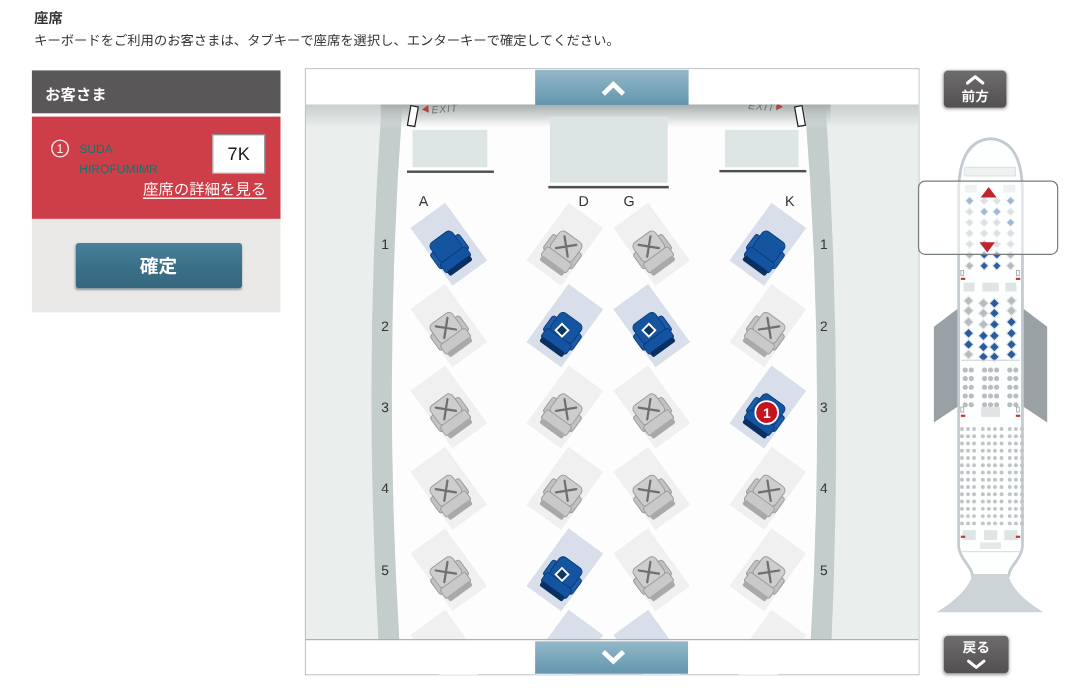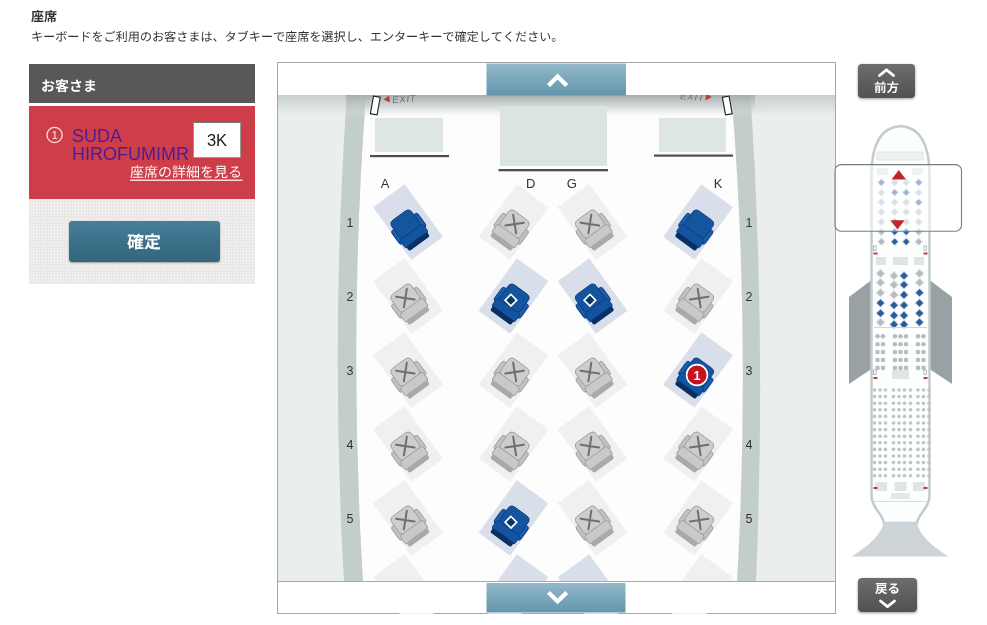--- a/index.html
+++ b/index.html
@@ -22,23 +22,23 @@
         <path d="M18.1 15.6Q18.1 15.8 18.1 16.0Q18.0 16.2 18.0 16.4Q18.0 16.7 18.0 16.8Q18.0 17.3 17.9 17.7Q17.9 18.2 17.9 18.7Q17.9 19.2 17.9 19.8Q17.9 20.3 17.9 20.8Q17.9 21.3 17.9 22.0Q17.9 22.7 17.9 23.4Q17.9 24.1 17.9 24.7Q18.0 25.2 18.0 25.5Q18.0 26.4 17.8 26.9Q17.6 27.3 17.2 27.5Q16.9 27.7 16.4 27.7Q15.9 27.7 15.3 27.5Q14.8 27.3 14.3 26.9Q13.8 26.6 13.4 26.1Q13.1 25.6 13.1 25.1Q13.1 24.4 13.6 23.7Q14.2 23.0 15.0 22.5Q15.8 21.9 16.8 21.6Q17.8 21.3 18.8 21.1Q19.8 20.9 20.6 20.9Q21.6 20.9 22.5 21.3Q23.4 21.6 23.9 22.3Q24.4 23.0 24.4 24.0Q24.4 24.8 24.1 25.5Q23.8 26.2 23.1 26.7Q22.4 27.1 21.3 27.4Q20.8 27.5 20.4 27.6Q19.9 27.6 19.5 27.7L18.8 25.8Q19.3 25.9 19.7 25.8Q20.2 25.8 20.6 25.8Q21.1 25.6 21.6 25.4Q22.0 25.2 22.3 24.8Q22.6 24.5 22.6 24.0Q22.6 23.5 22.3 23.1Q22.1 22.8 21.6 22.6Q21.1 22.5 20.5 22.5Q19.6 22.5 18.7 22.6Q17.8 22.8 17.0 23.1Q16.4 23.4 15.9 23.7Q15.4 24.0 15.1 24.3Q14.9 24.7 14.9 25.0Q14.9 25.1 15.0 25.3Q15.1 25.4 15.2 25.6Q15.4 25.7 15.6 25.7Q15.7 25.8 15.9 25.8Q16.1 25.8 16.2 25.7Q16.3 25.6 16.3 25.2Q16.3 24.8 16.3 24.1Q16.3 23.4 16.3 22.5Q16.2 21.7 16.2 20.8Q16.2 20.2 16.3 19.6Q16.3 19.0 16.3 18.5Q16.3 17.9 16.3 17.5Q16.3 17.1 16.3 16.9Q16.3 16.7 16.3 16.5Q16.2 16.2 16.2 16.0Q16.2 15.7 16.2 15.6ZM22.1 17.1Q22.6 17.4 23.3 17.8Q24.0 18.1 24.6 18.5Q25.2 18.8 25.5 19.1L24.7 20.5Q24.4 20.3 24.0 20.0Q23.6 19.8 23.1 19.5Q22.6 19.2 22.1 18.9Q21.7 18.7 21.3 18.5ZM13.5 17.9Q14.1 18.0 14.6 18.0Q15.1 18.0 15.4 18.0Q16.0 18.0 16.6 18.0Q17.3 17.9 18.0 17.8Q18.7 17.7 19.3 17.6Q20.0 17.5 20.5 17.3L20.6 19.1Q20.0 19.2 19.3 19.3Q18.6 19.4 17.9 19.5Q17.2 19.6 16.6 19.6Q16.0 19.7 15.5 19.7Q14.8 19.7 14.4 19.7Q13.9 19.7 13.5 19.6Z M31.2 17.7 33.0 18.1Q32.2 19.2 31.1 20.2Q30.0 21.1 28.4 21.9Q28.2 21.7 28.1 21.4Q27.9 21.2 27.7 21.0Q27.4 20.7 27.2 20.6Q28.7 20.0 29.7 19.3Q30.7 18.5 31.2 17.7ZM31.6 18.7H35.8V19.9H30.5ZM35.3 18.7H35.6L35.9 18.6L37.0 19.3Q36.3 20.4 35.3 21.3Q34.2 22.3 32.9 22.9Q31.6 23.6 30.2 24.1Q28.7 24.5 27.2 24.8Q27.1 24.5 26.8 24.1Q26.6 23.6 26.4 23.3Q27.8 23.1 29.2 22.7Q30.5 22.4 31.7 21.8Q32.9 21.2 33.8 20.5Q34.8 19.8 35.3 18.9ZM30.9 19.6Q31.8 20.5 33.1 21.2Q34.4 21.9 36.0 22.3Q37.7 22.8 39.6 22.9Q39.4 23.1 39.2 23.4Q39.0 23.7 38.8 24.0Q38.6 24.3 38.5 24.6Q36.6 24.3 34.9 23.7Q33.2 23.2 31.9 22.3Q30.5 21.5 29.5 20.3ZM29.0 23.9H37.1V28.2H35.4V25.2H30.7V28.3H29.0ZM29.9 26.4H36.2V27.8H29.9ZM32.1 15.1H33.8V17.1H32.1ZM27.0 16.3H39.0V19.4H37.3V17.8H28.6V19.4H27.0Z M47.1 17.1Q47.0 16.8 46.9 16.5Q46.8 16.1 46.7 15.8L48.5 15.6Q48.6 16.1 48.8 16.6Q48.9 17.2 49.1 17.7Q49.3 18.2 49.4 18.6Q49.8 19.5 50.2 20.3Q50.6 21.2 51.0 21.7Q51.2 21.9 51.3 22.1Q51.5 22.4 51.7 22.6L50.9 23.8Q50.6 23.8 50.1 23.7Q49.7 23.7 49.2 23.6Q48.6 23.6 48.1 23.5Q47.6 23.4 47.1 23.4L47.3 21.9Q47.6 22.0 48.0 22.0Q48.4 22.0 48.8 22.1Q49.1 22.1 49.3 22.1Q49.1 21.7 48.8 21.2Q48.5 20.7 48.2 20.1Q48.0 19.5 47.8 18.9Q47.5 18.4 47.4 17.9Q47.2 17.4 47.1 17.1ZM42.0 17.7Q43.3 17.9 44.4 17.9Q45.6 18.0 46.6 18.0Q47.6 17.9 48.4 17.8Q49.1 17.8 49.7 17.6Q50.3 17.5 50.9 17.4Q51.5 17.3 52.0 17.1L52.2 18.9Q51.8 19.0 51.2 19.1Q50.7 19.2 50.1 19.3Q49.5 19.4 49.0 19.5Q47.6 19.6 45.9 19.7Q44.2 19.7 42.0 19.5ZM44.8 22.5Q44.5 23.0 44.3 23.5Q44.1 23.9 44.1 24.4Q44.1 25.3 44.9 25.7Q45.7 26.1 47.1 26.1Q48.2 26.1 49.2 26.0Q50.1 25.9 50.8 25.7L50.7 27.5Q50.1 27.6 49.2 27.7Q48.3 27.8 47.0 27.8Q45.6 27.8 44.5 27.5Q43.5 27.1 42.9 26.4Q42.3 25.7 42.3 24.7Q42.3 24.0 42.5 23.4Q42.7 22.8 43.1 22.1Z M62.4 15.7Q62.3 15.9 62.3 16.1Q62.3 16.4 62.3 16.7Q62.3 16.9 62.2 17.4Q62.2 17.9 62.2 18.4Q62.2 19.0 62.2 19.6Q62.2 20.1 62.2 20.6Q62.2 21.1 62.3 21.9Q62.3 22.6 62.3 23.3Q62.4 24.0 62.4 24.7Q62.5 25.3 62.5 25.7Q62.5 26.3 62.1 26.8Q61.8 27.3 61.2 27.6Q60.6 27.9 59.7 27.9Q58.0 27.9 57.2 27.2Q56.3 26.6 56.3 25.5Q56.3 24.8 56.7 24.3Q57.1 23.7 57.9 23.4Q58.7 23.1 59.7 23.1Q60.9 23.1 61.9 23.4Q62.9 23.6 63.7 24.0Q64.5 24.4 65.2 24.8Q65.8 25.2 66.3 25.6L65.3 27.2Q64.8 26.7 64.1 26.2Q63.5 25.8 62.8 25.4Q62.1 25.0 61.2 24.8Q60.4 24.6 59.5 24.6Q58.8 24.6 58.4 24.8Q58.0 25.1 58.0 25.4Q58.0 25.7 58.1 25.9Q58.3 26.1 58.6 26.2Q59.0 26.3 59.4 26.3Q59.8 26.3 60.1 26.2Q60.4 26.1 60.5 25.9Q60.7 25.7 60.7 25.3Q60.7 24.9 60.7 24.4Q60.6 23.8 60.6 23.1Q60.6 22.4 60.6 21.7Q60.5 21.1 60.5 20.6Q60.5 20.0 60.5 19.5Q60.5 18.9 60.5 18.4Q60.5 17.8 60.5 17.4Q60.5 16.9 60.5 16.6Q60.5 16.4 60.5 16.2Q60.5 15.9 60.5 15.7ZM56.6 17.0Q56.9 17.0 57.4 17.1Q57.9 17.2 58.3 17.2Q58.8 17.3 59.3 17.3Q59.7 17.3 60.0 17.3Q61.4 17.3 62.9 17.2Q64.3 17.1 65.8 16.9L65.8 18.5Q65.1 18.6 64.1 18.7Q63.2 18.7 62.1 18.8Q61.1 18.8 60.0 18.8Q59.6 18.8 58.9 18.8Q58.3 18.8 57.7 18.7Q57.1 18.6 56.6 18.6ZM56.5 20.0Q56.8 20.1 57.3 20.1Q57.7 20.2 58.2 20.2Q58.7 20.2 59.1 20.3Q59.6 20.3 59.8 20.3Q61.1 20.3 62.2 20.2Q63.3 20.2 64.2 20.1Q65.1 20.0 66.0 19.9L66.0 21.5Q65.2 21.6 64.5 21.7Q63.9 21.7 63.2 21.8Q62.5 21.8 61.6 21.8Q60.8 21.8 59.8 21.8Q59.4 21.8 58.8 21.8Q58.2 21.8 57.6 21.8Q57.0 21.7 56.5 21.7Z" fill="#fff"></path>
       </svg>
 
 <div class="abs" style="left:0;top:41.5px;width:226px;height:93.5px;background:#ce3e48"></div>
 
 <svg class="abs" style="left:17px;top:61.5px" width="18" height="18" viewBox="0 0 18 18">
         <circle cx="8.6" cy="9" r="7.6" fill="none" stroke="#f8e3e4" stroke-width="1.3"></circle>
         <text x="8.6" y="13.2" font-size="11.5" fill="#f8e3e4" text-anchor="middle">1</text>
       </svg>
 
-<div class="abs" style="left:43px;top:62.5px;width:125px;color:#4c1d95;font-size:18px;line-height:18px">SUDA<br>HIROFUMIMR</div>
-
-<div class="abs" style="left:164px;top:57.5px;width:48px;height:36px;background:#fff;border:1px solid #999;border-top-color:#777;color:#1a1a1a;font-size:16.5px;text-align:center;line-height:34px">3K</div>
+<div class="abs" style="left:43px;top:62.5px;width:125px;color:#0f766e;font-size:11px;line-height:18px">SUDA<br>HIROFUMIMR</div>
+
+<div class="abs" style="left:164px;top:57.5px;width:48px;height:36px;background:#fff;border:1px solid #999;border-top-color:#777;color:#1a1a1a;font-size:16.5px;text-align:center;line-height:34px">7K</div>
 
 <svg class="abs" style="left:100.5px;top:101px" width="116" height="18" viewBox="0 0 116 18">
         <path d="M7.4 3.3H8.5V12.3H7.4ZM3.6 8.8H12.5V9.7H3.6ZM2.7 11.8H13.3V12.8H2.7ZM4.9 3.5 5.9 3.6Q5.7 5.1 5.1 6.3Q4.5 7.5 3.6 8.2Q3.5 8.1 3.4 8.0Q3.2 7.9 3.1 7.8Q2.9 7.7 2.8 7.6Q3.7 6.9 4.2 5.9Q4.7 4.8 4.9 3.5ZM4.6 5.7 5.2 5.1Q5.5 5.4 5.9 5.8Q6.3 6.2 6.7 6.5Q7.0 6.9 7.2 7.1L6.6 7.8Q6.4 7.6 6.0 7.2Q5.7 6.8 5.3 6.4Q4.9 6.0 4.6 5.7ZM10.6 3.5 11.5 3.6Q11.3 5.1 10.7 6.2Q10.1 7.3 9.2 8.0Q9.1 8.0 9.0 7.8Q8.8 7.7 8.7 7.6Q8.5 7.5 8.4 7.4Q9.3 6.8 9.8 5.8Q10.4 4.8 10.6 3.5ZM10.1 5.7 10.7 5.1Q11.2 5.4 11.7 5.9Q12.2 6.3 12.6 6.7Q13.1 7.1 13.4 7.4L12.7 8.1Q12.4 7.8 12.0 7.4Q11.5 7.0 11.1 6.5Q10.6 6.1 10.1 5.7ZM6.9 0.2H7.9V2.4H6.9ZM2.1 1.7H13.3V2.7H2.1ZM1.6 1.7H2.6V5.6Q2.6 6.4 2.6 7.4Q2.5 8.3 2.4 9.4Q2.2 10.4 2.0 11.3Q1.7 12.3 1.3 13.1Q1.2 13.0 1.0 12.9Q0.9 12.8 0.7 12.7Q0.5 12.5 0.4 12.5Q0.8 11.7 1.0 10.9Q1.3 10.0 1.4 9.1Q1.5 8.1 1.5 7.3Q1.6 6.4 1.6 5.6Z M21.6 7.0H22.6V13.1H21.6ZM17.2 4.2H27.2V5.1H17.2ZM19.3 3.0H20.3V6.5H23.9V3.0H24.9V7.4H19.3ZM17.9 8.5H25.9V9.4H18.9V12.7H17.9ZM25.4 8.5H26.4V11.5Q26.4 11.9 26.3 12.1Q26.2 12.3 25.9 12.4Q25.7 12.5 25.1 12.6Q24.6 12.6 23.9 12.6Q23.9 12.4 23.8 12.1Q23.7 11.9 23.6 11.7Q24.1 11.7 24.6 11.7Q25.0 11.7 25.2 11.7Q25.3 11.7 25.4 11.6Q25.4 11.6 25.4 11.5ZM20.9 0.2H21.9V2.2H20.9ZM16.2 1.7H27.3V2.6H16.2ZM15.7 1.7H16.7V5.7Q16.7 6.5 16.7 7.5Q16.6 8.4 16.5 9.5Q16.3 10.5 16.0 11.4Q15.8 12.4 15.3 13.2Q15.2 13.1 15.1 13.0Q14.9 12.8 14.7 12.7Q14.6 12.6 14.4 12.6Q14.9 11.8 15.1 11.0Q15.4 10.1 15.5 9.2Q15.6 8.2 15.7 7.3Q15.7 6.5 15.7 5.7Z M35.9 2.4Q35.8 3.5 35.5 4.7Q35.3 5.9 35.0 7.0Q34.6 8.5 34.1 9.4Q33.5 10.4 33.0 10.9Q32.4 11.4 31.7 11.4Q31.1 11.4 30.5 10.9Q30.0 10.5 29.6 9.6Q29.2 8.8 29.2 7.6Q29.2 6.5 29.7 5.5Q30.2 4.5 31.0 3.7Q31.8 2.9 33.0 2.4Q34.1 2.0 35.4 2.0Q36.6 2.0 37.6 2.4Q38.6 2.8 39.3 3.5Q40.0 4.2 40.3 5.1Q40.7 6.0 40.7 7.1Q40.7 8.6 40.1 9.7Q39.5 10.8 38.3 11.5Q37.1 12.2 35.5 12.4L34.8 11.4Q35.1 11.4 35.5 11.3Q35.8 11.3 36.0 11.2Q36.7 11.1 37.3 10.7Q38.0 10.4 38.5 9.9Q39.0 9.4 39.3 8.7Q39.6 8.0 39.6 7.1Q39.6 6.2 39.3 5.5Q39.0 4.7 38.5 4.2Q37.9 3.6 37.1 3.3Q36.3 3.0 35.3 3.0Q34.2 3.0 33.3 3.4Q32.3 3.8 31.7 4.5Q31.0 5.2 30.7 6.0Q30.3 6.8 30.3 7.5Q30.3 8.4 30.6 9.0Q30.8 9.6 31.1 9.8Q31.4 10.1 31.8 10.1Q32.1 10.1 32.4 9.8Q32.8 9.4 33.2 8.7Q33.5 8.0 33.9 6.8Q34.2 5.8 34.4 4.6Q34.6 3.5 34.7 2.4Z M48.2 2.9H55.3V3.9H48.2ZM48.4 5.7H55.0V6.7H48.4ZM47.7 8.7H55.5V9.6H47.7ZM51.1 3.3H52.2V13.1H51.1ZM53.6 0.2 54.7 0.6Q54.4 1.2 54.0 1.9Q53.7 2.6 53.4 3.0L52.6 2.7Q52.7 2.4 52.9 1.9Q53.1 1.5 53.3 1.0Q53.5 0.6 53.6 0.2ZM48.8 0.6 49.6 0.3Q50.0 0.9 50.3 1.5Q50.6 2.2 50.7 2.7L49.8 3.1Q49.7 2.6 49.4 1.9Q49.1 1.2 48.8 0.6ZM43.2 4.5H47.4V5.3H43.2ZM43.3 0.7H47.3V1.6H43.3ZM43.2 6.3H47.4V7.2H43.2ZM42.5 2.6H47.9V3.4H42.5ZM43.7 8.2H47.4V12.3H43.7V11.5H46.4V9.1H43.7ZM43.2 8.2H44.1V13.0H43.2Z M65.2 1.8H66.1V11.8H65.2ZM62.4 1.4H69.0V12.8H68.0V2.3H63.3V12.9H62.4ZM62.9 6.2H68.5V7.2H62.9ZM62.9 11.2H68.4V12.2H62.9ZM58.9 6.8H59.8V13.1H58.9ZM58.8 0.2 59.7 0.6Q59.4 1.1 59.1 1.7Q58.8 2.2 58.5 2.8Q58.2 3.3 57.9 3.7L57.2 3.3Q57.5 2.9 57.8 2.4Q58.1 1.8 58.3 1.3Q58.6 0.7 58.8 0.2ZM60.5 1.8 61.4 2.3Q60.9 3.0 60.3 3.9Q59.7 4.8 59.1 5.6Q58.5 6.4 57.9 7.0L57.3 6.6Q57.7 6.2 58.1 5.6Q58.6 5.0 59.0 4.3Q59.4 3.7 59.8 3.0Q60.2 2.4 60.5 1.8ZM56.5 3.2 57.1 2.5Q57.4 2.8 57.8 3.2Q58.2 3.6 58.5 4.0Q58.9 4.4 59.1 4.7L58.5 5.5Q58.3 5.1 58.0 4.7Q57.7 4.3 57.3 3.9Q56.9 3.6 56.5 3.2ZM60.1 5.0 60.9 4.7Q61.2 5.2 61.5 5.7Q61.8 6.2 62.0 6.7Q62.2 7.2 62.4 7.6L61.5 8.0Q61.4 7.6 61.2 7.1Q61.0 6.6 60.7 6.0Q60.4 5.5 60.1 5.0ZM56.4 6.4Q57.4 6.4 58.7 6.3Q60.1 6.2 61.5 6.1L61.5 6.9Q60.2 7.1 58.9 7.2Q57.6 7.3 56.6 7.4ZM60.4 8.4 61.2 8.2Q61.5 8.8 61.7 9.6Q62.0 10.3 62.1 10.9L61.2 11.2Q61.2 10.8 61.0 10.3Q60.9 9.9 60.7 9.4Q60.5 8.9 60.4 8.4ZM57.3 8.2 58.2 8.4Q58.1 9.4 57.8 10.3Q57.6 11.3 57.2 12.0Q57.2 11.9 57.0 11.8Q56.9 11.8 56.7 11.7Q56.5 11.6 56.4 11.6Q56.8 10.9 57.0 10.0Q57.2 9.1 57.3 8.2Z M76.4 0.9Q76.4 1.3 76.2 1.9Q76.1 2.5 75.8 3.2Q75.5 3.8 75.2 4.5Q74.8 5.2 74.4 5.7Q74.6 5.5 75.0 5.4Q75.3 5.3 75.7 5.3Q76.0 5.2 76.3 5.2Q77.1 5.2 77.7 5.6Q78.3 6.1 78.3 7.0Q78.3 7.2 78.3 7.7Q78.3 8.1 78.3 8.5Q78.3 9.0 78.3 9.4Q78.3 9.8 78.3 10.2H77.2Q77.2 9.9 77.3 9.5Q77.3 9.1 77.3 8.7Q77.3 8.3 77.3 7.9Q77.3 7.5 77.3 7.3Q77.3 6.7 76.9 6.4Q76.5 6.1 76.0 6.1Q75.3 6.1 74.7 6.4Q74.0 6.7 73.6 7.1Q73.3 7.4 72.9 7.8Q72.6 8.1 72.3 8.6L71.3 7.9Q72.3 6.9 73.0 6.0Q73.7 5.2 74.1 4.4Q74.5 3.7 74.8 3.1Q75.0 2.5 75.1 1.9Q75.3 1.3 75.3 0.8ZM71.6 2.4Q72.2 2.5 72.9 2.6Q73.5 2.6 74.0 2.6Q75.0 2.6 76.0 2.5Q77.1 2.5 78.2 2.4Q79.3 2.3 80.3 2.1L80.3 3.2Q79.6 3.3 78.7 3.4Q77.9 3.4 77.1 3.5Q76.2 3.5 75.4 3.6Q74.6 3.6 74.0 3.6Q73.7 3.6 73.3 3.6Q72.9 3.6 72.5 3.5Q72.0 3.5 71.6 3.5ZM82.3 5.8Q82.2 5.9 82.0 5.9Q81.7 6.0 81.5 6.1Q81.3 6.2 81.1 6.3Q80.4 6.6 79.4 7.0Q78.4 7.4 77.4 7.9Q76.7 8.3 76.2 8.6Q75.7 9.0 75.4 9.4Q75.1 9.8 75.1 10.3Q75.1 10.7 75.2 11.0Q75.4 11.2 75.8 11.4Q76.1 11.5 76.6 11.6Q77.0 11.6 77.6 11.6Q78.4 11.6 79.4 11.5Q80.5 11.4 81.4 11.3L81.4 12.4Q80.9 12.4 80.2 12.5Q79.5 12.6 78.8 12.6Q78.2 12.6 77.5 12.6Q76.6 12.6 75.7 12.4Q74.9 12.3 74.4 11.8Q73.9 11.3 73.9 10.5Q73.9 9.9 74.2 9.3Q74.5 8.8 75.0 8.4Q75.5 7.9 76.1 7.6Q76.7 7.2 77.3 6.9Q78.0 6.5 78.6 6.3Q79.2 6.0 79.7 5.8Q80.3 5.5 80.7 5.3Q81.1 5.2 81.3 5.1Q81.6 4.9 81.9 4.8Z M87.6 4.0V5.4H94.4V4.0ZM87.6 6.3V7.8H94.4V6.3ZM87.6 1.7V3.1H94.4V1.7ZM86.6 0.7H95.5V8.7H86.6ZM91.9 8.0H93.0V11.5Q93.0 11.8 93.1 11.9Q93.2 12.0 93.7 12.0Q93.8 12.0 94.1 12.0Q94.3 12.0 94.7 12.0Q95.0 12.0 95.3 12.0Q95.6 12.0 95.8 12.0Q96.1 12.0 96.2 11.9Q96.3 11.7 96.4 11.3Q96.5 10.9 96.5 10.0Q96.6 10.1 96.8 10.2Q97.0 10.3 97.1 10.4Q97.3 10.4 97.5 10.5Q97.4 11.5 97.3 12.0Q97.1 12.6 96.8 12.8Q96.5 13.0 95.9 13.0Q95.8 13.0 95.5 13.0Q95.3 13.0 95.0 13.0Q94.7 13.0 94.4 13.0Q94.1 13.0 93.9 13.0Q93.7 13.0 93.6 13.0Q92.9 13.0 92.6 12.9Q92.2 12.8 92.0 12.4Q91.9 12.1 91.9 11.5ZM88.5 8.3H89.7Q89.5 9.3 89.3 10.0Q89.1 10.8 88.6 11.4Q88.1 12.0 87.2 12.4Q86.4 12.8 85.2 13.1Q85.1 13.0 85.0 12.8Q84.9 12.6 84.8 12.5Q84.7 12.3 84.5 12.2Q85.7 12.0 86.4 11.6Q87.2 11.3 87.6 10.8Q88.0 10.3 88.2 9.7Q88.4 9.1 88.5 8.3Z M101.3 1.7Q101.6 1.7 101.8 1.7Q102.1 1.7 102.3 1.7Q102.5 1.7 103.0 1.7Q103.5 1.7 104.1 1.7Q104.7 1.7 105.3 1.6Q105.9 1.6 106.4 1.6Q106.9 1.6 107.1 1.6Q107.4 1.5 107.6 1.5Q107.8 1.5 107.9 1.4L108.5 2.3Q108.3 2.4 108.1 2.5Q107.9 2.7 107.7 2.8Q107.5 3.0 107.0 3.4Q106.6 3.8 106.0 4.2Q105.5 4.7 105.0 5.1Q104.5 5.5 104.1 5.9Q104.5 5.7 105.0 5.7Q105.5 5.6 106.0 5.6Q107.2 5.6 108.1 6.0Q109.0 6.5 109.5 7.2Q110.0 7.9 110.0 8.9Q110.0 10.0 109.4 10.9Q108.8 11.7 107.7 12.1Q106.7 12.6 105.2 12.6Q104.2 12.6 103.5 12.4Q102.8 12.1 102.5 11.6Q102.1 11.2 102.1 10.6Q102.1 10.1 102.4 9.7Q102.6 9.3 103.1 9.0Q103.6 8.8 104.3 8.8Q105.2 8.8 105.8 9.2Q106.4 9.6 106.8 10.2Q107.1 10.8 107.1 11.5L106.1 11.7Q106.1 10.8 105.6 10.2Q105.1 9.6 104.3 9.6Q103.8 9.6 103.4 9.9Q103.1 10.2 103.1 10.5Q103.1 11.0 103.6 11.3Q104.2 11.6 105.0 11.6Q106.2 11.6 107.1 11.3Q107.9 11.0 108.4 10.4Q108.9 9.7 108.9 8.9Q108.9 8.2 108.5 7.6Q108.1 7.1 107.3 6.8Q106.6 6.5 105.7 6.5Q104.8 6.5 104.1 6.7Q103.5 6.8 102.8 7.2Q102.2 7.5 101.6 8.1Q101.0 8.6 100.4 9.3L99.6 8.4Q100.0 8.1 100.5 7.7Q101.1 7.2 101.6 6.8Q102.1 6.3 102.6 5.9Q103.0 5.6 103.3 5.3Q103.6 5.1 104.1 4.7Q104.5 4.3 105.0 3.9Q105.5 3.5 105.9 3.2Q106.3 2.8 106.6 2.6Q106.4 2.6 105.9 2.6Q105.5 2.6 105.0 2.6Q104.4 2.7 103.9 2.7Q103.4 2.7 103.0 2.7Q102.5 2.7 102.3 2.8Q102.1 2.8 101.8 2.8Q101.6 2.8 101.4 2.8Z" fill="#fff"></path>
         <rect x="0" y="14.6" width="112.5" height="1.2" fill="#fff"></rect>
       </svg>
 
 <div class="abs" style="left:0;top:135px;width:226px;height:85px;background-color:#eae9e8;background-image:radial-gradient(#ffffff 20%,rgba(255,255,255,0) 21%);background-size:3px 3px"></div>
 
 <div class="abs" style="left:39.5px;top:157px;width:151px;height:40.5px;border-radius:3px;background:linear-gradient(180deg,#47809a 0%,#3a6f88 55%,#35677f 100%);box-shadow:0 1px 2px rgba(0,0,0,.35)"></div>
 <svg class="abs" style="left:97.5px;top:167.5px" width="40" height="21" viewBox="0 0 40 21">

